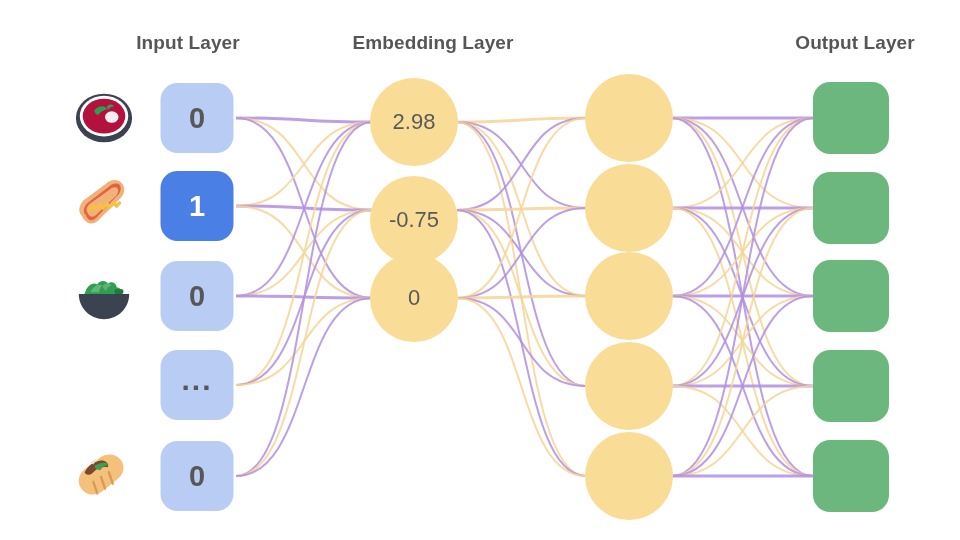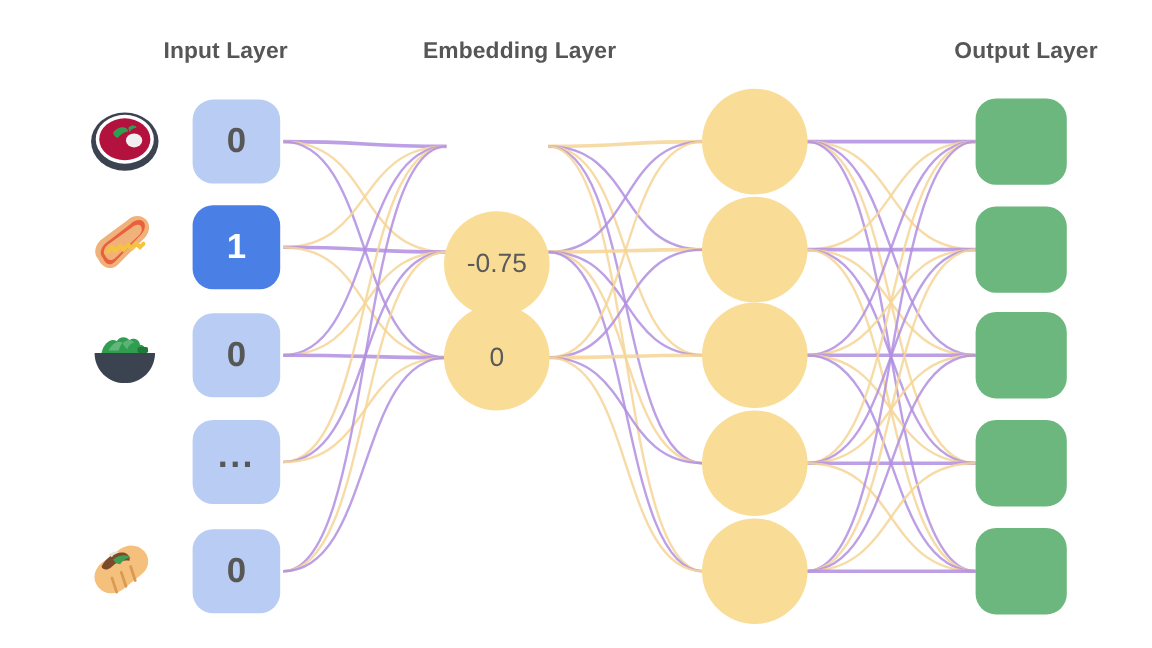--- a/index.html
+++ b/index.html
@@ -213,20 +213,21 @@
       </g>
     </svg>
   </div>
 
   <div class="input-box" style="left:197px; top:118px;">0</div>
   <div class="input-box active" style="left:197px; top:206px;">1</div>
   <div class="input-box" style="left:197px; top:296px;">0</div>
   <div class="input-box ellipsis" style="left:197px; top:385px;">...</div>
   <div class="input-box" style="left:197px; top:476px;">0</div>
 
+  <div class="node-circle" style="left:414px; top:122px;">2.98</div>
   <div class="node-circle" style="left:414px; top:220px;">-0.75</div>
   <div class="node-circle" style="left:414px; top:298px;">0</div>
 
   <div class="node-circle blank" style="left:629px; top:118px;"></div>
   <div class="node-circle blank" style="left:629px; top:208px;"></div>
   <div class="node-circle blank" style="left:629px; top:296px;"></div>
   <div class="node-circle blank" style="left:629px; top:386px;"></div>
   <div class="node-circle blank" style="left:629px; top:476px;"></div>
 
   <div class="output-box" style="left:851px; top:118px;"></div>

